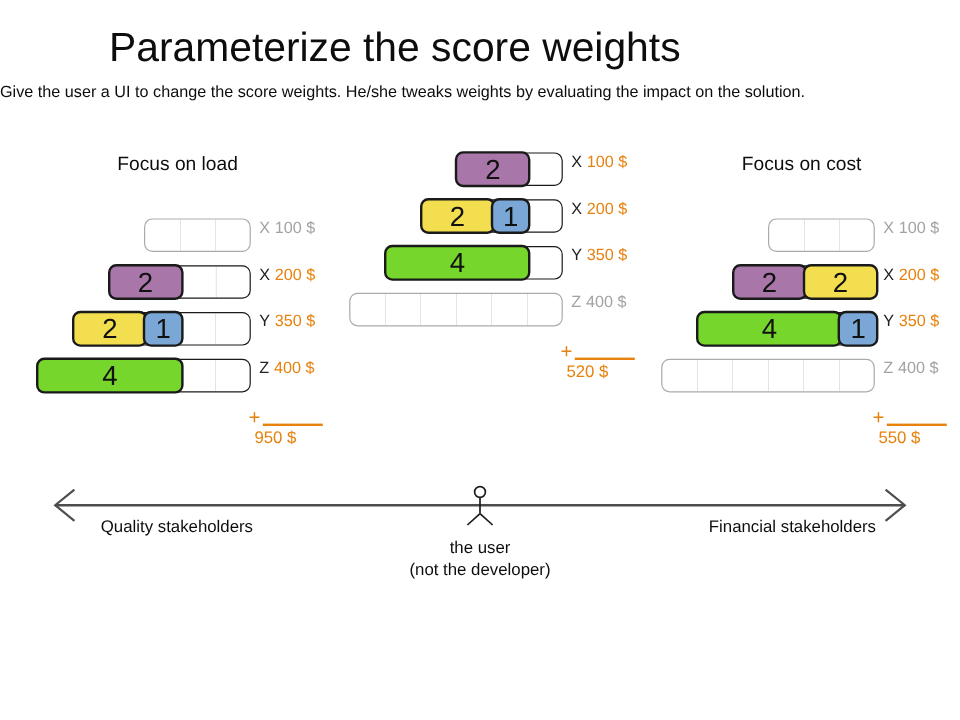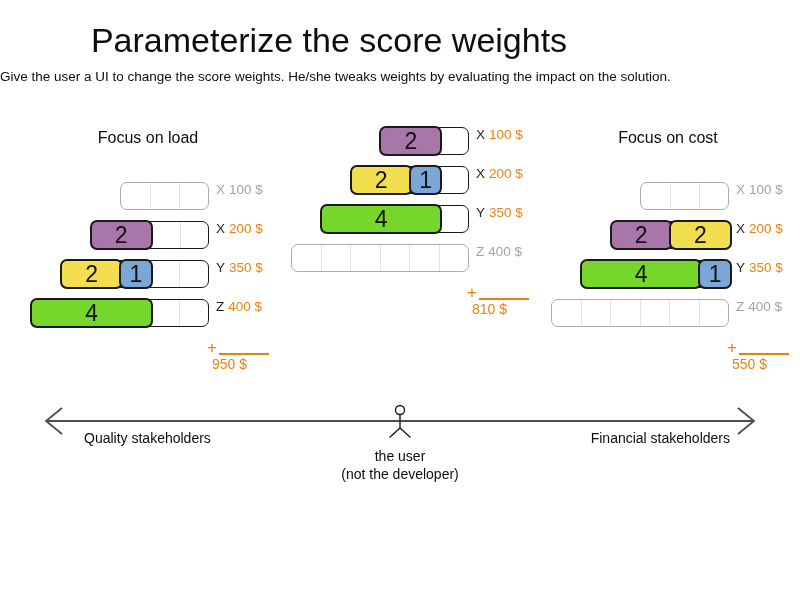--- a/index.html
+++ b/index.html
@@ -136,21 +136,21 @@
       </div>
       <div class="row">
         <div class="barwrap">
           <div class="bar empty" style="width: calc(6 * var(--u));"></div>
         </div>
         <div class="rowlabel off"><span class="letter">Z</span><span class="price">400 $</span></div>
       </div>
       <div class="total">
         <span class="plus">+</span>
         <span class="sumline"></span>
-        <div class="sum">810 $</div>
+        <div class="sum">520 $</div>
       </div>
     </div>
     <div class="col">
       <div class="col-title">Focus on cost</div>
       <div class="row">
         <div class="barwrap">
           <div class="bar empty" style="width: calc(3 * var(--u));"></div>
         </div>
         <div class="rowlabel off"><span class="letter">X</span><span class="price">100 $</span></div>
       </div>

